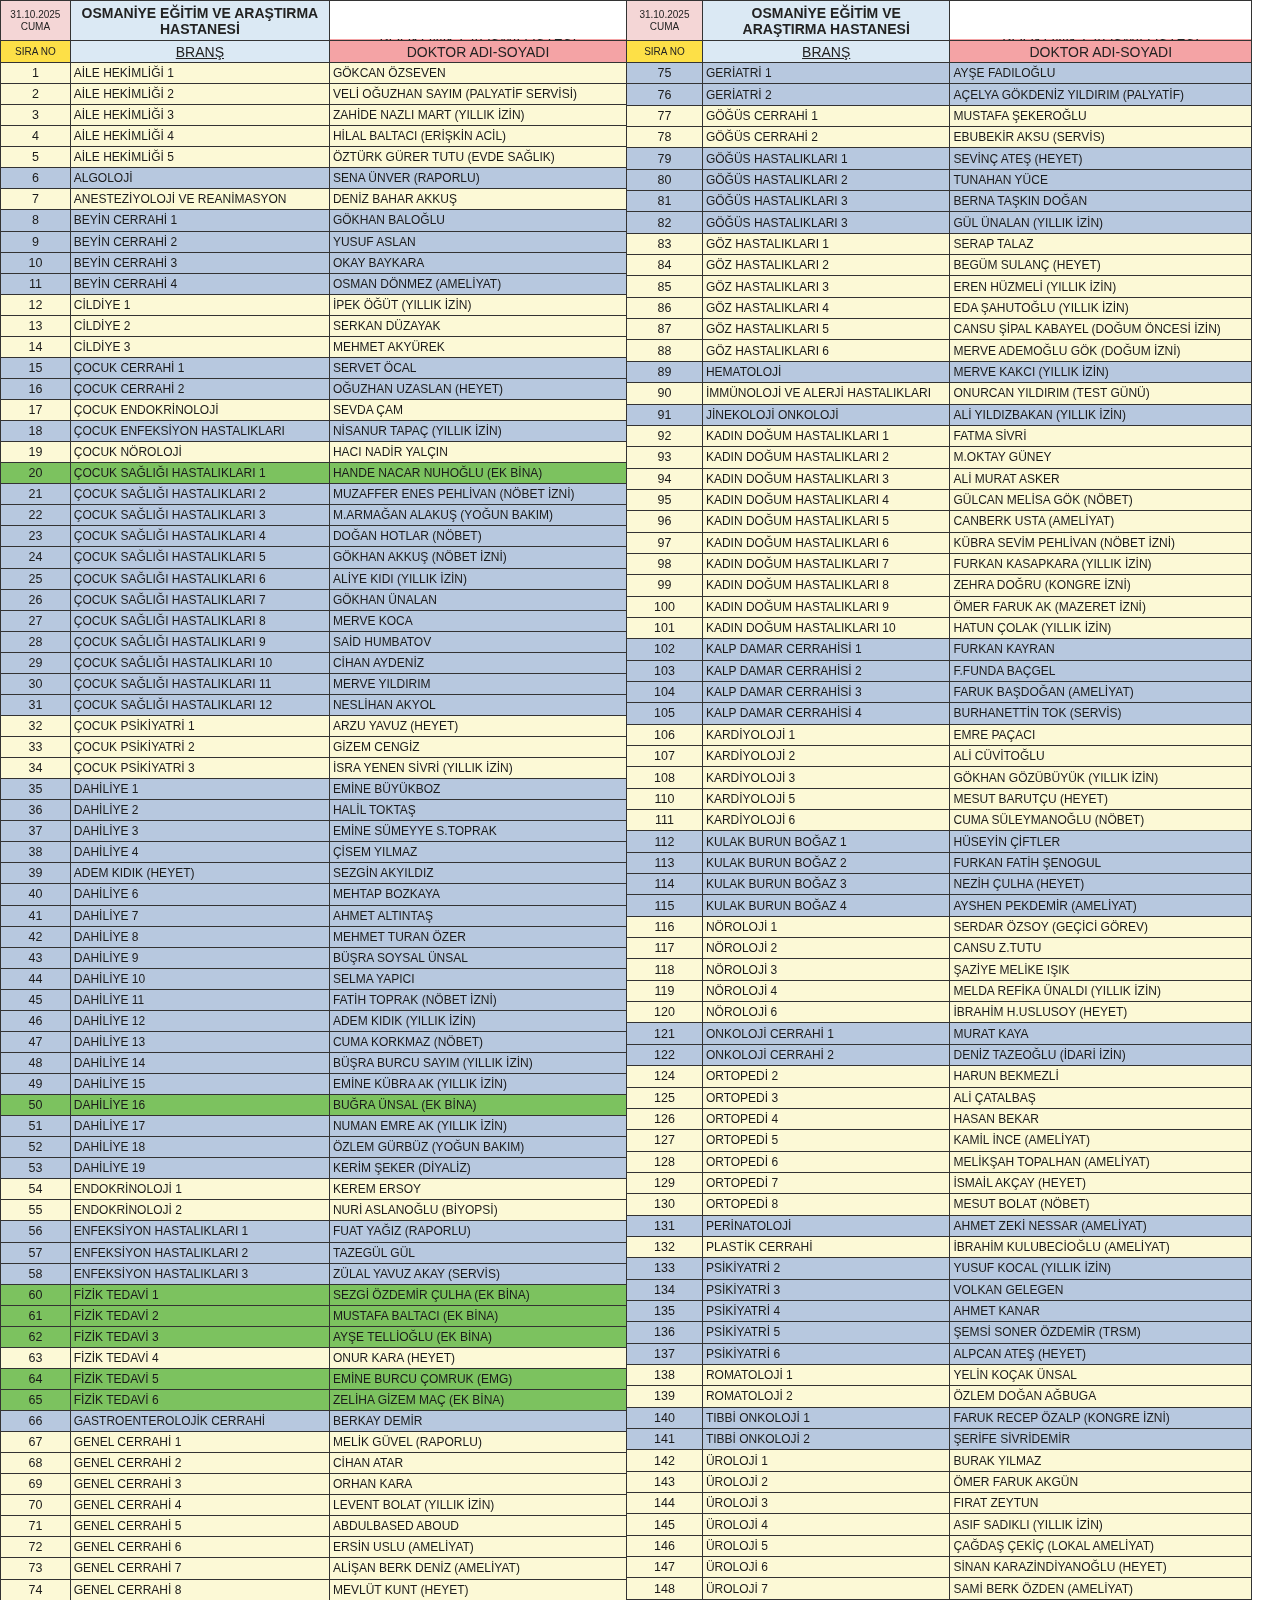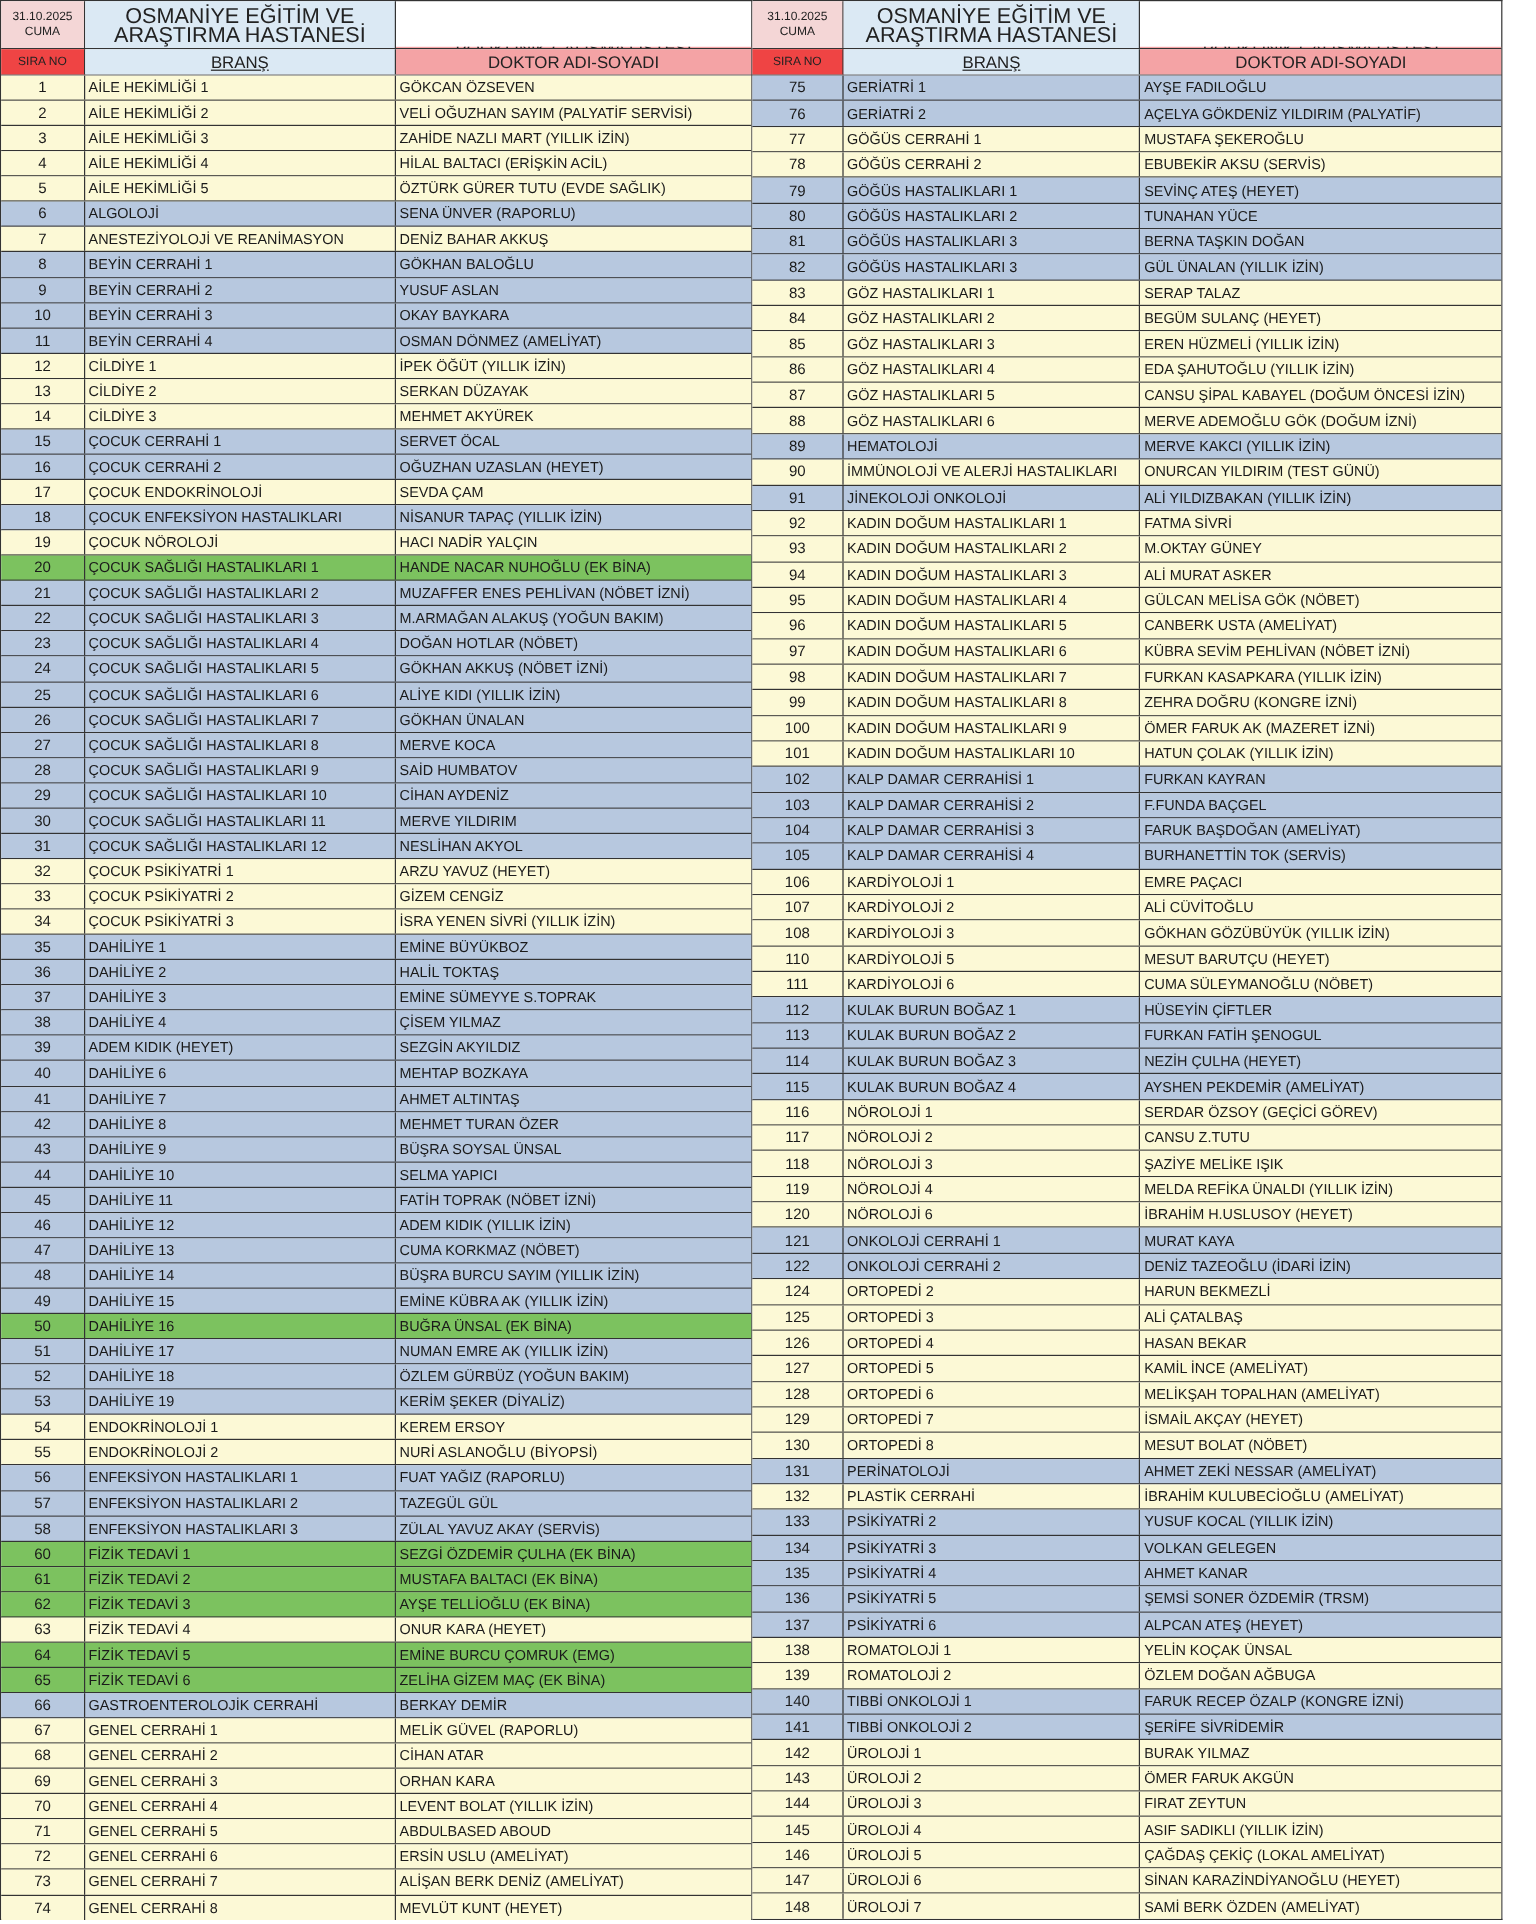--- a/index.html
+++ b/index.html
@@ -9,23 +9,23 @@
   .half.left{width:627px;}
   .half.right{width:625px;border-left:none;}
   .hdr1,.hdr2,.row{display:flex;box-sizing:border-box;}
   .hdr1{height:40px;border-bottom:1px solid #333;}
   .hdr2{height:22px;border-bottom:1px solid #333;}
   .c{box-sizing:border-box;border-right:1px solid #333;display:flex;align-items:center;overflow:hidden;white-space:nowrap;}
   .c:last-child{border-right:none;}
   .left .c1{width:70px;} .left .c2{width:260px;} .left .c3{width:297px;}
   .right .c1{width:76px;} .right .c2{width:248px;} .right .c3{width:301px;}
   .date{background:#f4d6d6;flex-direction:column;justify-content:center;font-size:10px;line-height:12px;color:#222;text-align:center;}
-  .hosp{background:#dbe9f4;justify-content:center;text-align:center;font-size:18px;line-height:16px;color:#222;white-space:normal;padding:0 6px;}
+  .hosp{background:#dbe9f4;justify-content:center;text-align:center;font-size:14px;line-height:16px;color:#222;white-space:normal;padding:0 6px;font-weight:bold;}
   .poli{background:#f4a3a5;justify-content:center;font-size:14px;color:#222;margin-top:38px;}
-  .sira{background:#ef4444;justify-content:center;font-size:10px;color:#222;}
+  .sira{background:#fde047;justify-content:center;font-size:10px;color:#222;}
   .brh{background:#dbe9f4;justify-content:center;font-size:14px;color:#222;text-decoration:underline;}
   .doch{background:#f4a3a5;justify-content:center;font-size:14px;color:#222;}
   .rows{flex:1;display:flex;flex-direction:column;}
   .row{flex:1;border-bottom:1px solid #333;font-size:12px;color:#1a1a1a;}
   .row:last-child{border-bottom:none;}
   .row .c1{justify-content:center;font-size:12.5px;}
   .row .c2,.row .c3{padding-left:3px;}
   .row.y{background:#fcf9d6;}
   .row.b{background:#b7c8df;}
   .row.g{background:#7cc25f;}

